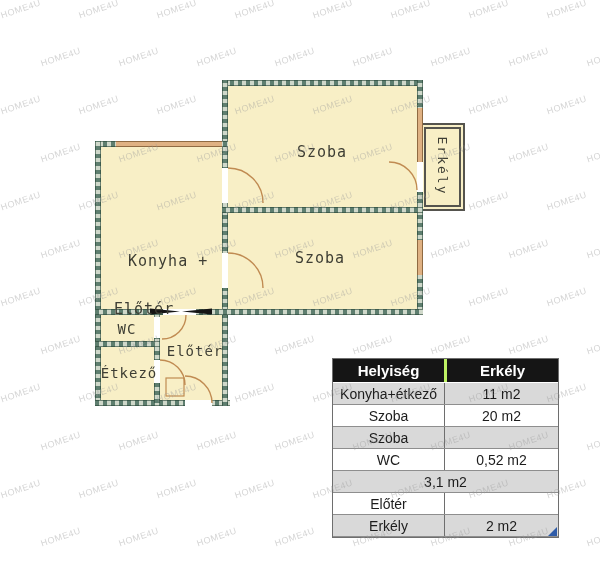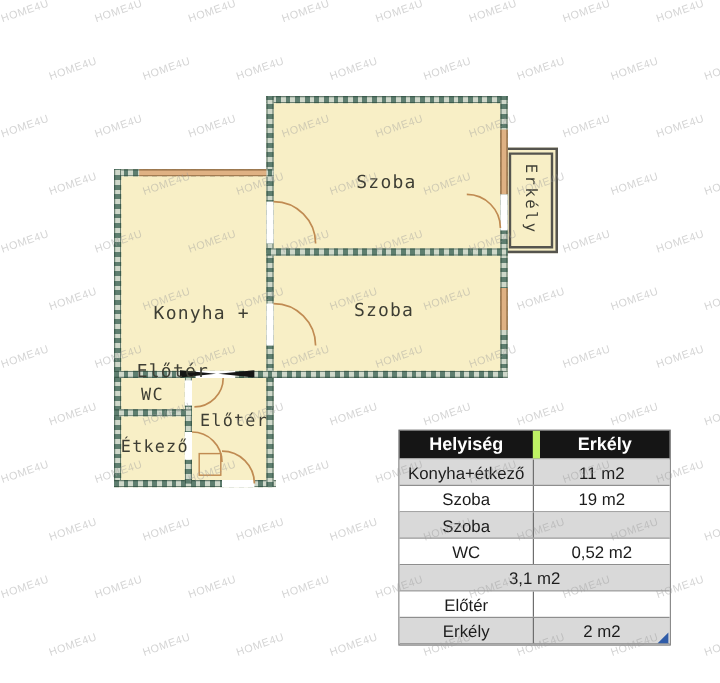--- a/index.html
+++ b/index.html
@@ -28,21 +28,21 @@
   .konyha-label .l1 { margin-left:14px; }
   .erkely-label { position:absolute; left:442px; top:166px; color:#3e3e34; font-size:13px;
                   letter-spacing:2px; transform:translate(-50%,-50%) rotate(90deg); z-index:4; white-space:pre; }
 
   
   .area-table { position:absolute; left:332px; top:358px; width:227px; height:180px; z-index:5;
                 display:flex; flex-direction:column; font-family:"Liberation Sans", sans-serif;
                 border:1px solid #6e6e6e; background:#fff; box-sizing:border-box; }
   .t-header { display:flex; background:#151515; color:#fff; font-weight:bold; font-size:15px;
               height:23px; flex:none; border-bottom:1px solid #fff; align-items:center; }
-  .t-header .cell-name { border-right:6px solid #bef264; }
+  .t-header .cell-name { border-right:3px solid #bef264; }
   .t-row  { display:flex; flex:1; align-items:center; border-bottom:1px solid #8e8e8e;
             font-weight:400; color:#1c1c1c; font-size:14px; background:#fff; }
   .t-row:last-child { border-bottom:none; }
   .t-row.alt { background:#d9d9d9; }
   .cell-name { width:111px; text-align:center; border-right:1px solid #6e6e6e; align-self:stretch;
                display:flex; align-items:center; justify-content:center; }
   .cell-val  { flex:1; text-align:center; }
   .corner { position:absolute; right:1px; bottom:1px; width:0; height:0;
             border-left:9px solid transparent; border-bottom:9px solid #2f5ca8; }
 
@@ -113,21 +113,21 @@
     <div class="t-header">
       <div class="cell-name">Helyiség</div>
       <div class="cell-val">Erkély</div>
     </div>
     <div class="t-row alt">
       <div class="cell-name">Konyha+étkező</div>
       <div class="cell-val">11 m2</div>
     </div>
     <div class="t-row">
       <div class="cell-name">Szoba</div>
-      <div class="cell-val">19 m2</div>
+      <div class="cell-val">20 m2</div>
     </div>
     <div class="t-row alt">
       <div class="cell-name">Szoba</div>
     </div>
     <div class="t-row">
       <div class="cell-name">WC</div>
       <div class="cell-val">0,52 m2</div>
     </div>
     <div class="t-row alt">
       <div class="cell-val">3,1 m2</div>

